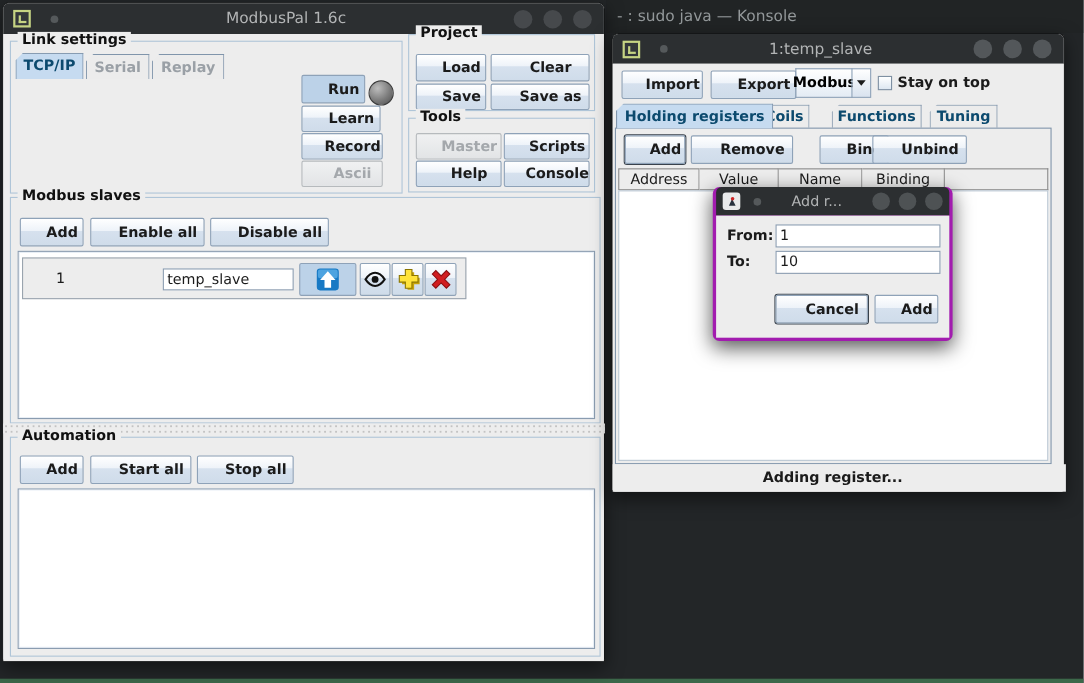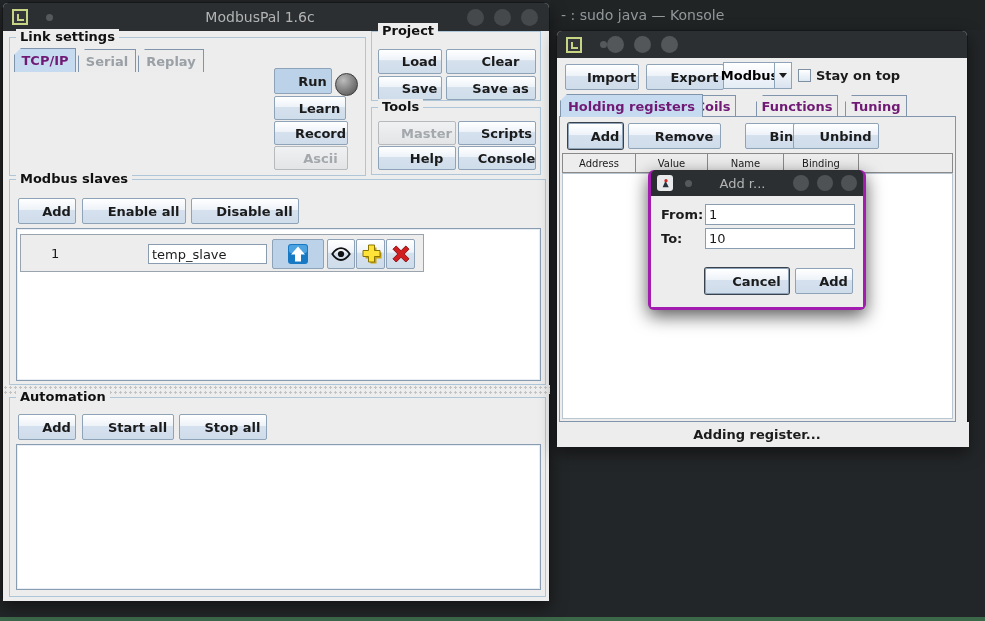--- a/index.html
+++ b/index.html
@@ -34,41 +34,41 @@
   .btn.toggled { background:#bcd2e8; }
   .btn.default-btn { box-shadow:0 0 0 1px #39424c; }
   .icon-btn { padding:0; }
   .icon-btn svg { display:block; }
 
   .group { position:absolute; border:1px solid #afc5d8; }
   .gtitle { position:absolute; top:-9px; left:6px; background:#ededed; padding:0 4px;
             font-weight:bold; font-size:13px; color:#111; white-space:nowrap; }
 
   .tab { position:absolute; display:flex; align-items:center; justify-content:center;
-         font-weight:bold; font-size:13px; color:#701a75; background:#ececec;
+         font-weight:bold; font-size:13px; color:#0c4a6e; background:#ececec;
          border:1px solid #8095ab; border-bottom:none;
          clip-path:polygon(7px 0, 100% 0, 100% 100%, 0 100%, 0 7px); }
   .tab.selected { background:#c6dbf0; z-index:2; }
   .tab.dimmed { color:#9aa0a6; }
 
   .field { position:absolute; background:#ffffff; border:1px solid #8a9cb0; font-size:13px;
            font-family:"DejaVu Sans",sans-serif; padding:1px 3px; color:#1b1b1b; }
   .field.disabled { background:#f3f5f7; border-color:#b6c6d4; color:#b7c2cb; }
 
   .list-box { position:absolute; background:#ffffff; border:1px solid #8a9cb0; box-shadow:inset 0 0 0 1px #e8eef5; }
 
   .splitter { position:absolute; background:#ededed;
               background-image:radial-gradient(circle,#c3c3c3 1px, transparent 1.3px);
               background-size:5px 5px; }
 
   .led { position:absolute; border-radius:50%;
          background:radial-gradient(circle at 35% 30%, #bdbdbd, #7c7c7c 55%, #4c4c4c);
          border:1px solid #3c3c3c; }
 
-  .hcell { display:flex; align-items:center; justify-content:center; font-size:10px; color:#1b1b1b;
+  .hcell { display:flex; align-items:center; justify-content:center; font-size:13px; color:#1b1b1b;
            background:#ededed; border:1px solid #8a8a8a; border-left:none; height:20px; }
   .hcell:first-child { border-left:1px solid #8a8a8a; }
 
   .checkbox { position:absolute; width:13px; height:13px; border:1px solid #7e90a2;
               background:linear-gradient(#feffff,#dde7f1); }
   .combo-text { position:absolute; display:flex; align-items:center; justify-content:center;
                 font-weight:bold; font-size:13px; background:linear-gradient(#ffffff,#e4ecf5);
                 border:1px solid #8ea2b8; border-right:none; }
   .combo-arrow { position:absolute; display:flex; align-items:center; justify-content:center;
                  background:linear-gradient(#ffffff,#d9e3ef); border:1px solid #8ea2b8; }
@@ -207,20 +207,21 @@
         <div class="list-box" style="left:6px; top:46px; width:525px; height:146px;"></div>
       </div>
 
     </div>
   </div>
 
   <div class="window" style="left:556px; top:30px; width:412px; height:417px;">
     <div class="tbar" style="height:27px;">
       <div class="app-icon"></div>
       <div class="tdot"></div>
+      <div class="ttitle">1:temp_slave</div>
       <div class="tcircles">
         <div class="tcircle" style="background:#53575a;"></div>
         <div class="tcircle" style="background:#53575a;"></div>
         <div class="tcircle" style="background:#53575a;"></div>
       </div>
     </div>
     <div class="wbody" style="height:389px; border-radius:0 0 2px 2px;">
 
       <div class="btn" style="left:8px; top:6px; width:74px; height:26px;">Import</div>
       <div class="btn" style="left:89px; top:6px; width:78px; height:26px;">Export</div>

